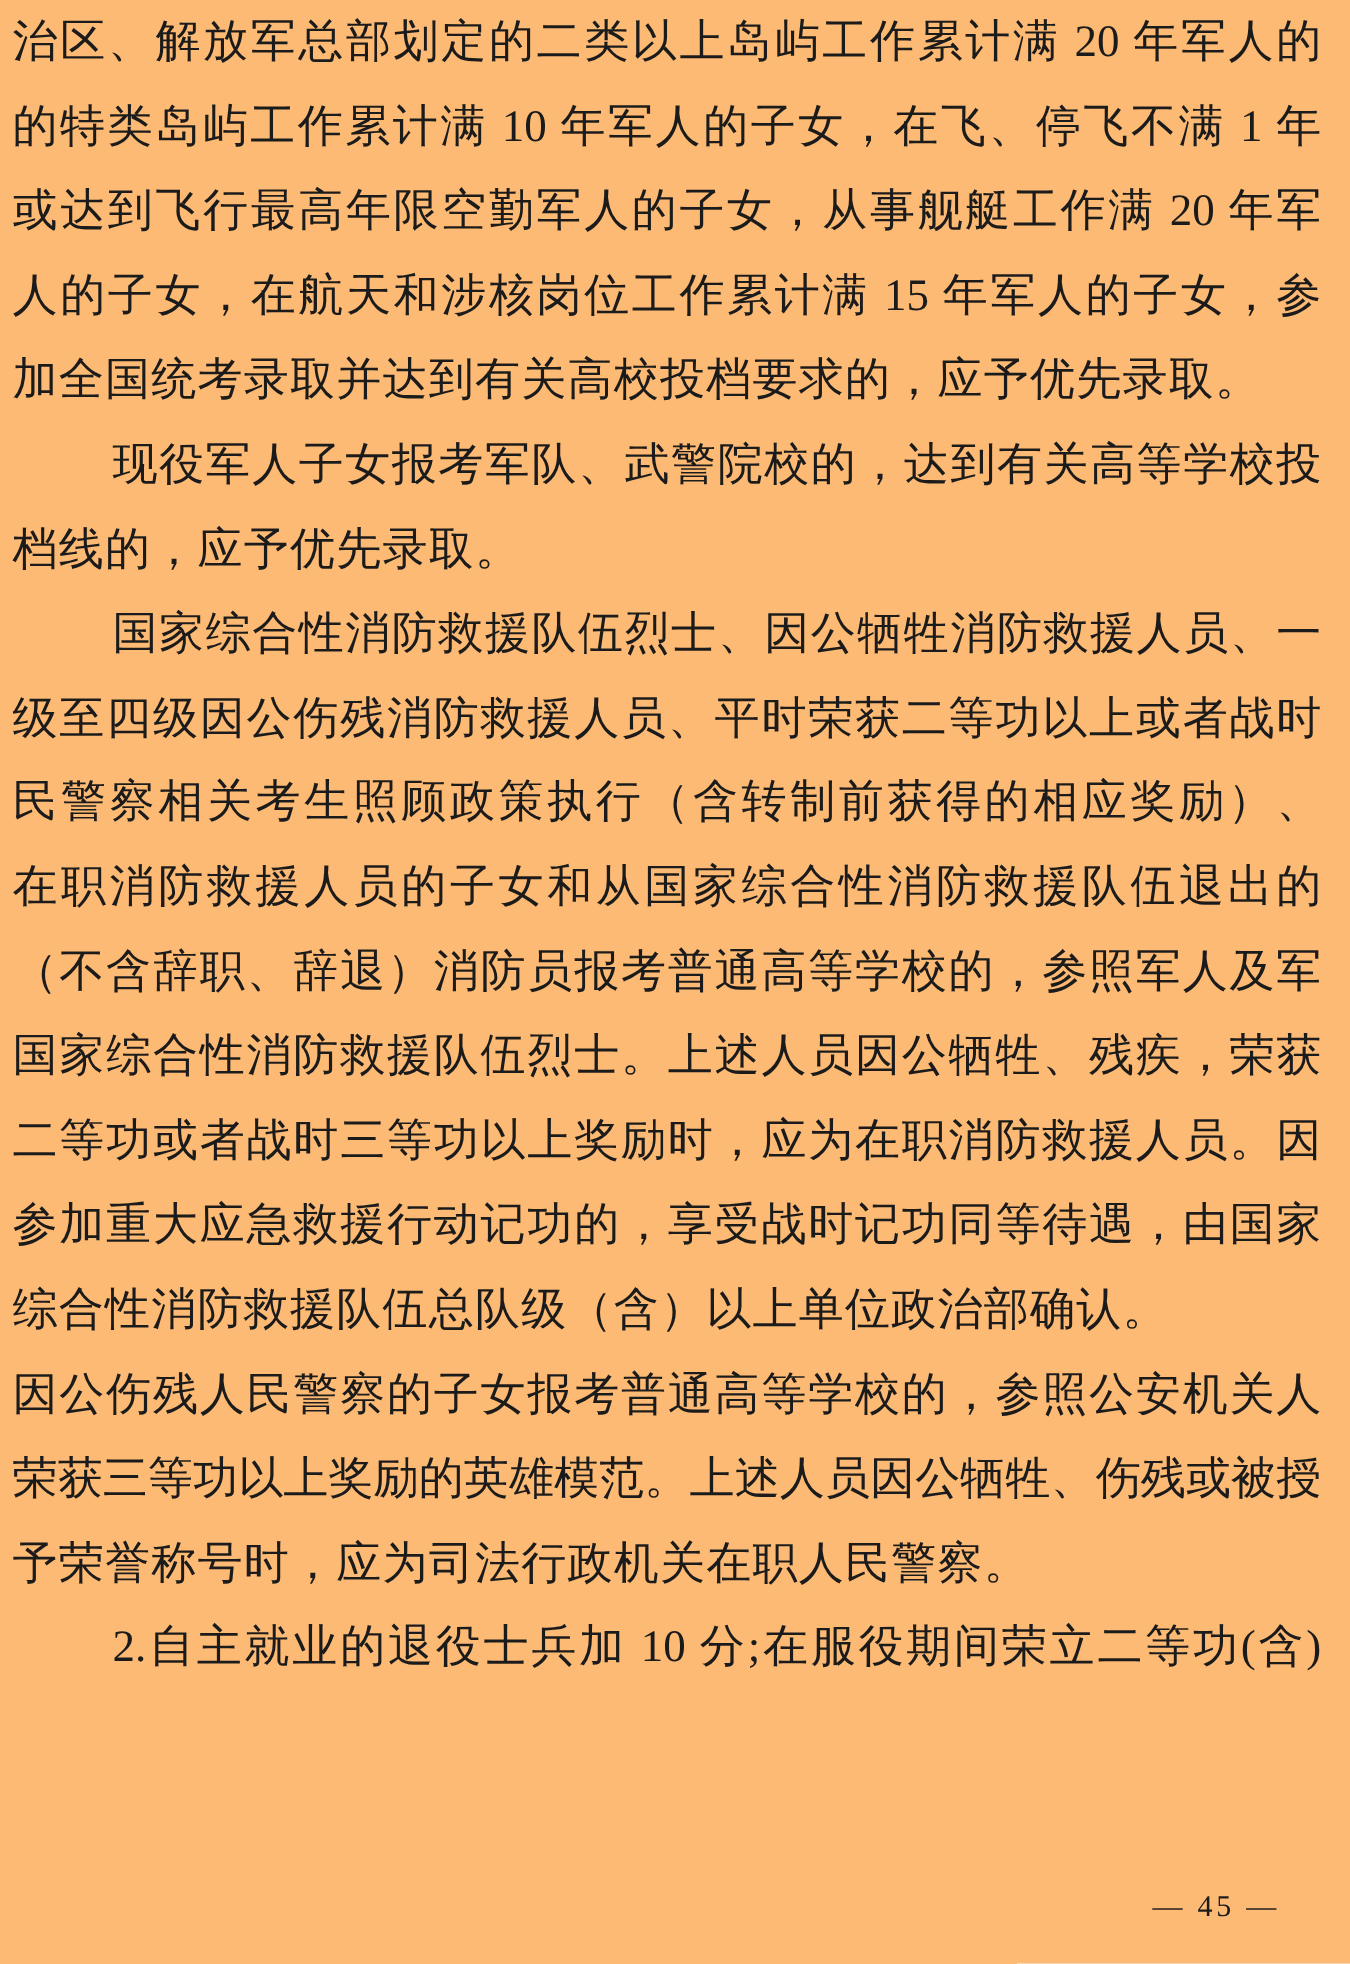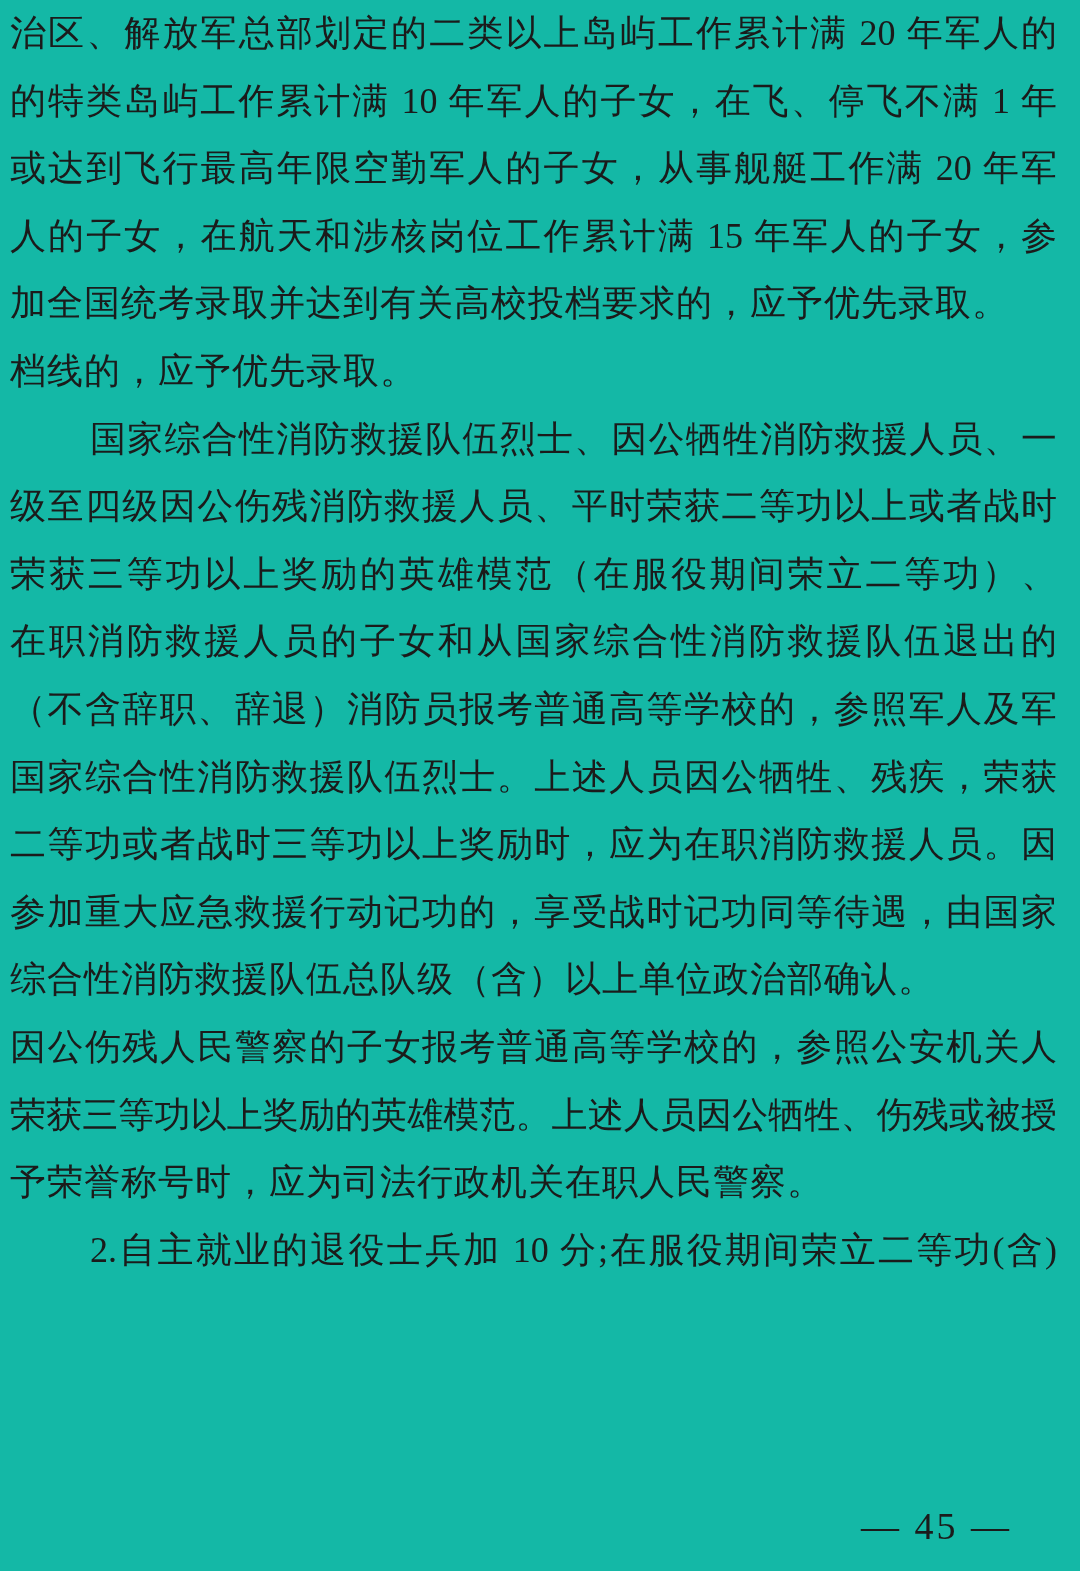--- a/index.html
+++ b/index.html
@@ -4,21 +4,21 @@
 <style>
   html, body {
     margin: 0;
     padding: 0;
     background: #ffffff;
   }
   .page {
     position: relative;
     width: 1080px;
     height: 1571px;
-    background: #14b8a6;
+    background: #fdba74;
     overflow: hidden;
     font-family: "Liberation Serif", "DejaVu Serif", serif;
     color: #1b1b1b;
   }
   .content {
     position: absolute;
     left: 10px;
     top: 0px;
     width: 1047px;
   }
@@ -36,42 +36,43 @@
     text-align: center;
     text-align-last: left;
     letter-spacing: 1px;
   }
   .line.indent {
     text-indent: 80px;
   }
   .footer {
     position: absolute;
     top: 1506px;
-    right: 68px;
-    font-size: 38px;
+    right: 56px;
+    font-size: 24px;
     line-height: 40px;
     letter-spacing: 3px;
     color: #1b1b1b;
     text-align: center;
   }
 </style>
 </head>
 <body>
 
 <div class="page">
   <div class="content">
     <div class="line">治区、解放军总部划定的二类以上岛屿工作累计满 20 年军人的</div>
     <div class="line">的特类岛屿工作累计满 10 年军人的子女，在飞、停飞不满 1 年</div>
     <div class="line">或达到飞行最高年限空勤军人的子女，从事舰艇工作满 20 年军</div>
     <div class="line">人的子女，在航天和涉核岗位工作累计满 15 年军人的子女，参</div>
     <div class="line pend">加全国统考录取并达到有关高校投档要求的，应予优先录取。</div>
+    <div class="line indent">现役军人子女报考军队、武警院校的，达到有关高等学校投</div>
     <div class="line pend">档线的，应予优先录取。</div>
     <div class="line indent">国家综合性消防救援队伍烈士、因公牺牲消防救援人员、一</div>
     <div class="line">级至四级因公伤残消防救援人员、平时荣获二等功以上或者战时</div>
-    <div class="line">荣获三等功以上奖励的英雄模范（在服役期间荣立二等功）、</div>
+    <div class="line">民警察相关考生照顾政策执行（含转制前获得的相应奖励）、</div>
     <div class="line">在职消防救援人员的子女和从国家综合性消防救援队伍退出的</div>
     <div class="line">（不含辞职、辞退）消防员报考普通高等学校的，参照军人及军</div>
     <div class="line">国家综合性消防救援队伍烈士。上述人员因公牺牲、残疾，荣获</div>
     <div class="line">二等功或者战时三等功以上奖励时，应为在职消防救援人员。因</div>
     <div class="line">参加重大应急救援行动记功的，享受战时记功同等待遇，由国家</div>
     <div class="line pend">综合性消防救援队伍总队级（含）以上单位政治部确认。</div>
     <div class="line">因公伤残人民警察的子女报考普通高等学校的，参照公安机关人</div>
     <div class="line">荣获三等功以上奖励的英雄模范。上述人员因公牺牲、伤残或被授</div>
     <div class="line pend">予荣誉称号时，应为司法行政机关在职人民警察。</div>
     <div class="line indent">2.自主就业的退役士兵加 10 分;在服役期间荣立二等功(含)</div>

